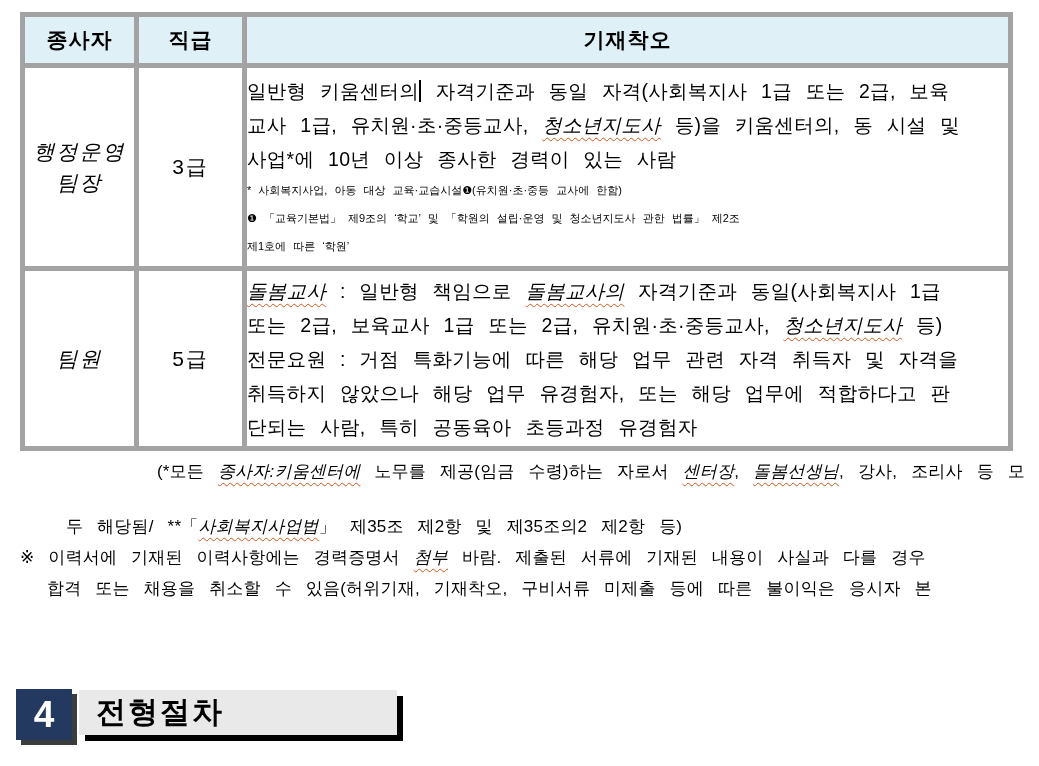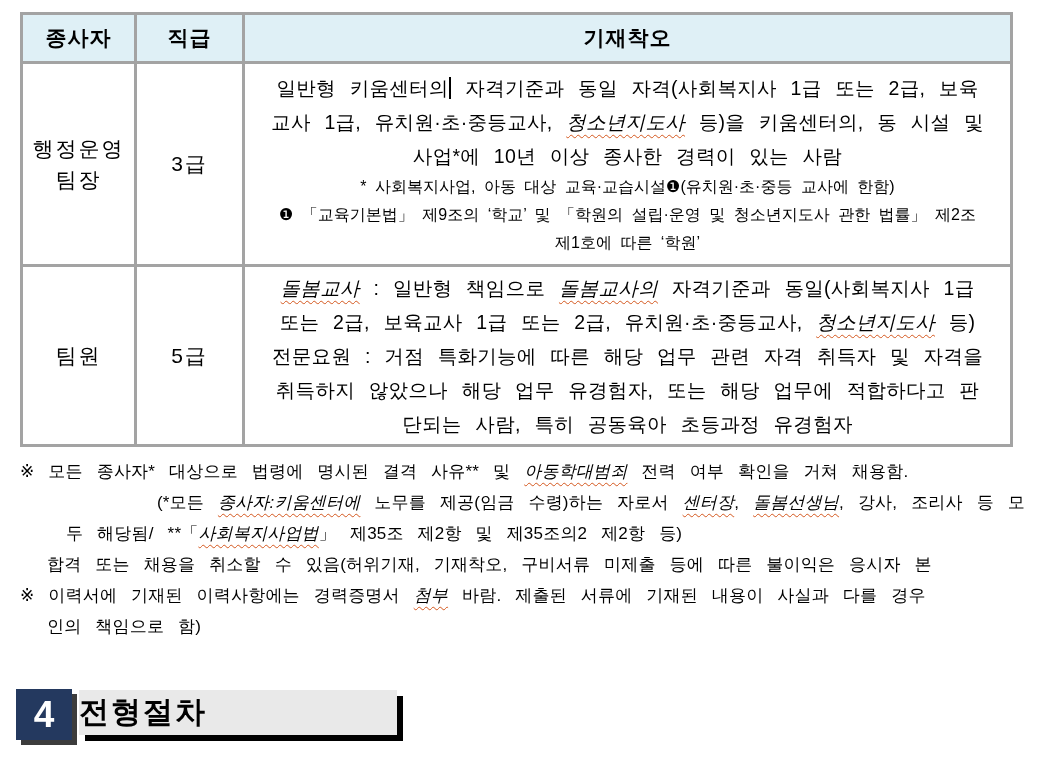--- a/index.html
+++ b/index.html
@@ -10,75 +10,75 @@
   }
   .page{position:absolute;inset:0;}
 
   
   table.qual{
     position:absolute;left:20px;top:12px;width:993px;
     border-collapse:collapse;table-layout:fixed;
     border:2px solid #000;
   }
   table.qual th,table.qual td{
-    border:3px solid #a3a3a3;vertical-align:middle;padding:0;
+    border:5px solid #a3a3a3;vertical-align:middle;padding:0;
   }
   table.qual th{
     background:var(--header-bg,#dff0f6);
     font-size:21px;font-weight:bold;text-align:center;height:46px;
     letter-spacing:1px;
   }
   td.c-worker,td.c-grade{
     text-align:center;font-size:21px;letter-spacing:2px;
   }
-  td.c-worker div{line-height:31px;}
-  td.c-crit{vertical-align:top;padding:5px 4px 2px 10px;overflow:hidden;text-align:center;}
+  td.c-worker div{line-height:31px;font-style:italic;}
+  td.c-crit{vertical-align:top;padding:5px 4px 2px 10px;overflow:hidden;}
 
   .line{white-space:nowrap;overflow:hidden;}
   .line.main{font-size:19.5px;line-height:34px;word-spacing:8px;letter-spacing:0.3px;}
-  .line.small{font-size:16px;line-height:28px;word-spacing:4px;}
+  .line.small{font-size:11px;line-height:28px;word-spacing:4px;}
   .line.note{font-size:17px;line-height:31px;word-spacing:9px;letter-spacing:0.2px;}
 
   .wavy{
     text-decoration-line:underline;
     text-decoration-style:wavy;
     text-decoration-color:var(--wavy,#d4571e);
     text-decoration-thickness:1px;
     text-underline-offset:5px;
     font-style:italic;
   }
   .caret{
     display:inline-block;width:2px;height:22px;background:#000;
     vertical-align:-4px;margin:0 1px 0 0;
   }
 
   
   .notes{position:absolute;left:20px;top:456px;width:1005px;}
   .ind-0{padding-left:0;}
   .ind-1{padding-left:34px;text-align:right;}
-  .ind-2{padding-left:46px;}
+  .ind-2{padding-left:46px;margin-top:24px;}
   .ind-3{padding-left:27px;}
 
   
   .sec-badge{
     position:absolute;left:16px;top:689px;width:56px;height:51px;
     background:var(--badge-bg,#24395f);
     box-shadow:5px 5px 0 var(--badge-shadow,#3c3c3c);
     display:flex;align-items:center;justify-content:center;
     color:#fff;font-size:37px;font-weight:bold;
   }
   .sec-titlebox{
     position:absolute;left:79px;top:690px;width:318px;height:45px;
     background:var(--title-bg,#e9e9e9);
     box-shadow:6px 6px 0 #000;
     display:flex;align-items:center;
   }
   .sec-title{
     font-size:30px;letter-spacing:2px;font-weight:600;
-    color:#000;
+    padding-left:17px;color:#000;
   }
 </style>
 </head>
 <body>
 
 <div class="page">
 
   <table class="qual">
     <colgroup>
       <col style="width:114px">
@@ -122,26 +122,24 @@
               <div class="line main"><span>전문요원 : 거점 특화기능에 따른 해당 업무 관련 자격 취득자 및 자격을</span></div>
               <div class="line main"><span>취득하지 않았으나 해당 업무 유경험자, 또는 해당 업무에 적합하다고 판</span></div>
               <div class="line main"><span>단되는 사람, 특히 공동육아 초등과정 유경험자</span></div>
             </div>
         </td>
       </tr>
     </tbody>
   </table>
 
   <div class="notes">
-      <div class="line note ind-0"><span>※ 모든 종사자* 대상으로 법령에 명시된 결격 사유** 및 </span><span class="wavy">아동학대범죄</span><span> 전력 여부 확인을 거쳐 채용함.</span></div>
       <div class="line note ind-1"><span>(*모든 </span><span class="wavy">종사자:키움센터에</span><span> 노무를 제공(임금 수령)하는 자로서 </span><span class="wavy">센터장</span><span>, </span><span class="wavy">돌봄선생님</span><span>, 강사, 조리사 등 모</span></div>
       <div class="line note ind-2"><span>두 해당됨/ **「</span><span class="wavy">사회복지사업법</span><span>」 제35조 제2항 및 제35조의2 제2항 등)</span></div>
+      <div class="line note ind-0"><span>※ 이력서에 기재된 이력사항에는 경력증명서 </span><span class="wavy">첨부</span><span> 바람. 제출된 서류에 기재된 내용이 사실과 다를 경우</span></div>
       <div class="line note ind-3"><span>합격 또는 채용을 취소할 수 있음(허위기재, 기재착오, 구비서류 미제출 등에 따른 불이익은 응시자 본</span></div>
-      <div class="line note ind-0"><span>※ 이력서에 기재된 이력사항에는 경력증명서 </span><span class="wavy">첨부</span><span> 바람. 제출된 서류에 기재된 내용이 사실과 다를 경우</span></div>
-      <div class="line note ind-3"><span>인의 책임으로 함)</span></div>
     </div>
 
   <div class="sec-badge">
     <span>4</span>
   </div>
   <div class="sec-titlebox">
     <span class="sec-title">전형절차</span>
   </div>
 
 </div>

